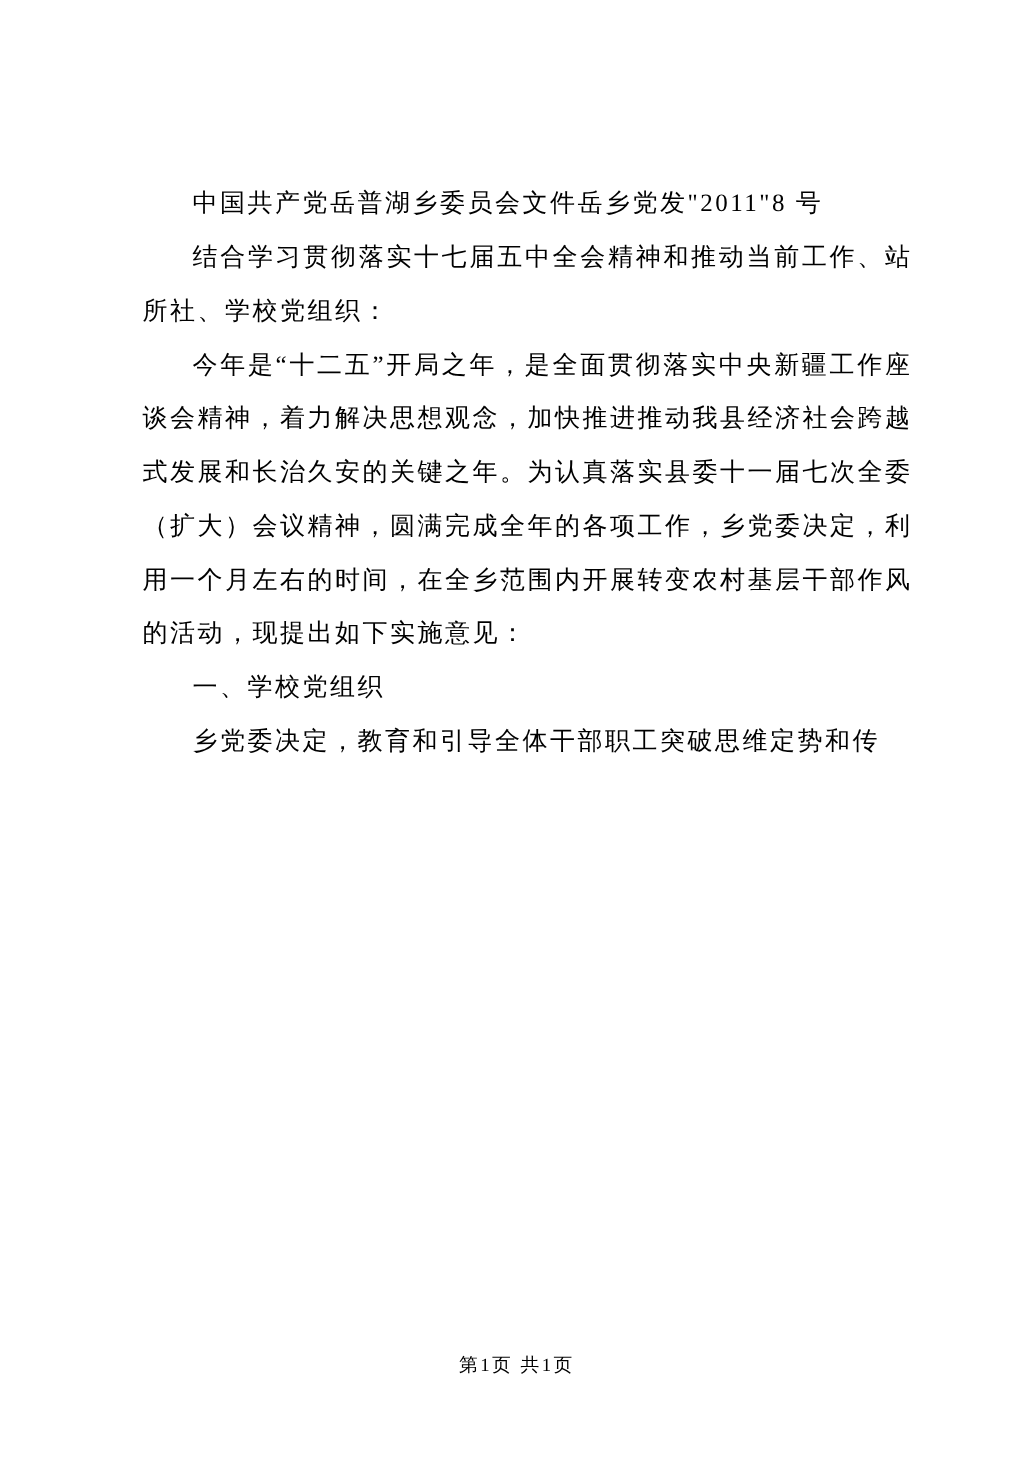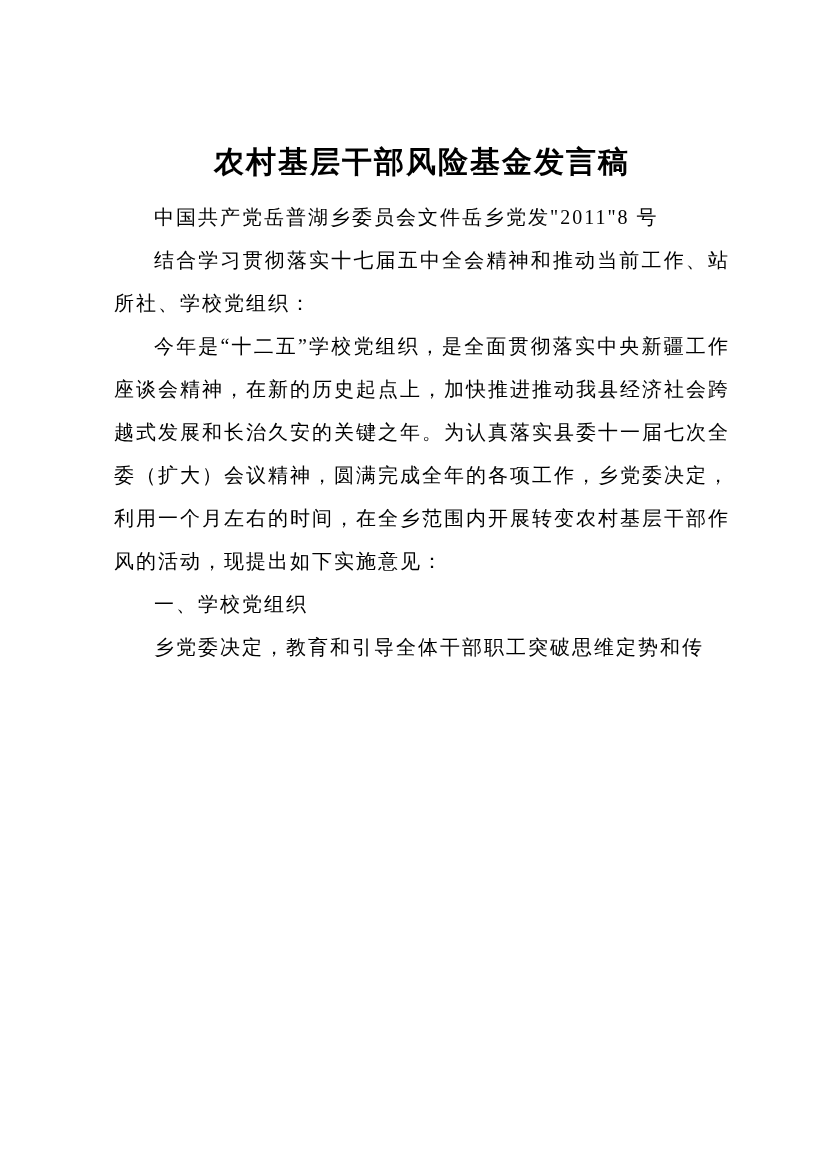--- a/index.html
+++ b/index.html
@@ -49,20 +49,20 @@
     font-size: 15px;
     letter-spacing: 2px;
     color: #000000;
   }
 </style>
 </head>
 <body>
 
 <div class="page">
   <div class="content">
-    <h1 class="doc-title">农村基层干部风险基金发言稿</h1>
     <p class="para">中国共产党岳普湖乡委员会文件岳乡党发"2011"8 号</p>
     <p class="para">结合学习贯彻落实十七届五中全会精神和推动当前工作、站所社、学校党组织：</p>
-    <p class="para">今年是“十二五”学校党组织，是全面贯彻落实中央新疆工作座谈会精神，在新的历史起点上，加快推进推动我县经济社会跨越式发展和长治久安的关键之年。为认真落实县委十一届七次全委（扩大）会议精神，圆满完成全年的各项工作，乡党委决定，利用一个月左右的时间，在全乡范围内开展转变农村基层干部作风的活动，现提出如下实施意见：</p>
+    <p class="para">今年是“十二五”开局之年，是全面贯彻落实中央新疆工作座谈会精神，着力解决思想观念，加快推进推动我县经济社会跨越式发展和长治久安的关键之年。为认真落实县委十一届七次全委（扩大）会议精神，圆满完成全年的各项工作，乡党委决定，利用一个月左右的时间，在全乡范围内开展转变农村基层干部作风的活动，现提出如下实施意见：</p>
     <p class="para">一、学校党组织</p>
     <p class="para">乡党委决定，教育和引导全体干部职工突破思维定势和传</p>
   </div>
+  <div class="page-footer">第1页 共1页</div>
 </div>
 
 </body></html>

